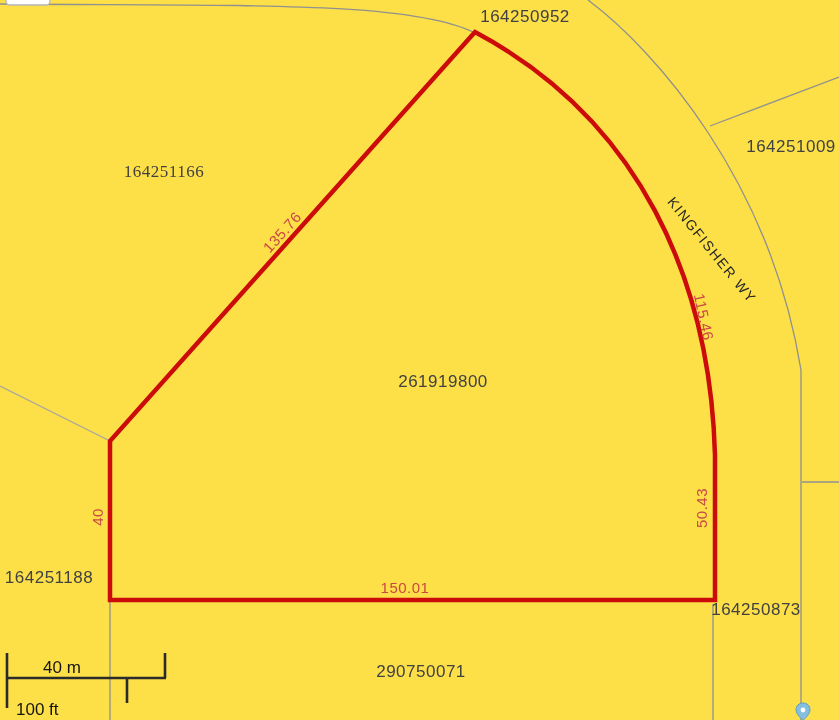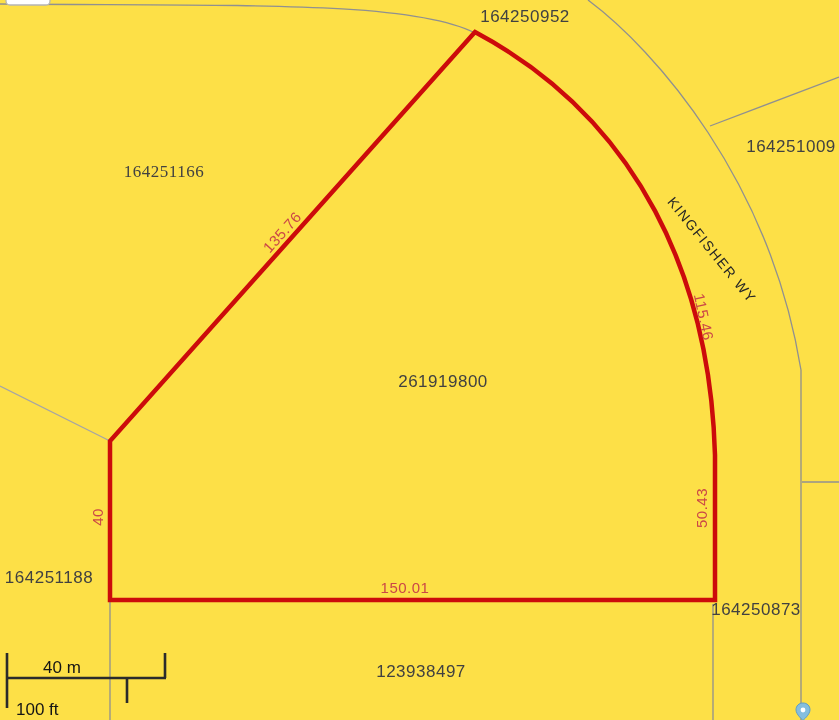--- a/index.html
+++ b/index.html
@@ -82,21 +82,21 @@
       <circle cx="803" cy="710" r="2.4" fill="#ffffff"></circle>
     </g>
   </svg>
 
   <div class="parcel-label" style="left:525px; top:17px;">164250952</div>
   <div class="parcel-label" style="left:164px; top:172px;font-family:Liberation Serif, serif;">164251166</div>
   <div class="parcel-label" style="left:791px; top:147px;">164251009</div>
   <div class="parcel-label" style="left:443px; top:382px;">261919800</div>
   <div class="parcel-label" style="left:49px; top:578px;text-align:center;">164251188</div>
   <div class="parcel-label" style="left:756px; top:610px;">164250873</div>
-  <div class="parcel-label" style="left:421px; top:672px;">123938497</div>
+  <div class="parcel-label" style="left:421px; top:672px;">290750071</div>
 
   <div class="street-label" style="left:712px; top:250px; transform: translate(-50%,-50%) rotate(51deg);">KINGFISHER WY</div>
 
   <div class="dim-label" style="left:282px; top:232px; transform: translate(-50%,-50%) rotate(-48deg);">135.76</div>
   <div class="dim-label" style="left:704px; top:317px; transform: translate(-50%,-50%) rotate(78deg);">115.46</div>
   <div class="dim-label" style="left:701px; top:508px; transform: translate(-50%,-50%) rotate(-90deg);">50.43</div>
   <div class="dim-label" style="left:405px; top:587px; transform: translate(-50%,-50%);">150.01</div>
   <div class="dim-label" style="left:97px; top:517px; transform: translate(-50%,-50%) rotate(-90deg);">40</div>
 
   <div class="scale-label" style="left:16px; top:658px;margin-left:27px;">40 m</div>

